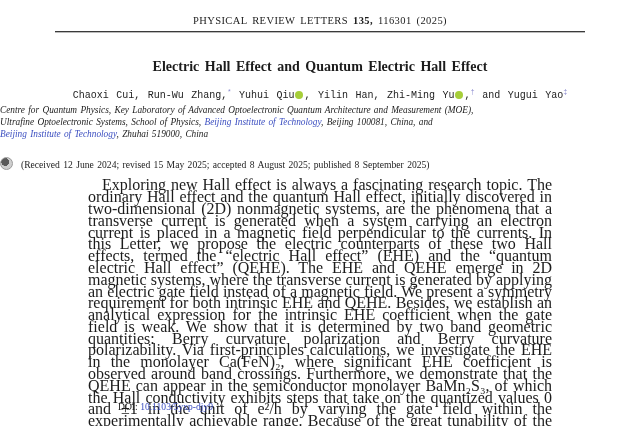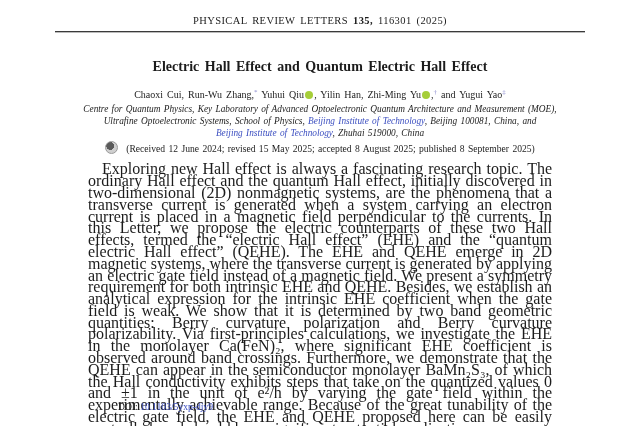--- a/index.html
+++ b/index.html
@@ -18,37 +18,37 @@
     text-align:center;padding-top:15px;font-size:10.5px;letter-spacing:.4px;
     word-spacing:2px;
   }
   .journal-header .vol{font-weight:bold;}
   .header-rule{margin:5px 55px 0 55px;border-bottom:1px solid #3a3a3a;box-shadow:0 1px 0 #bbb;}
   .paper-title{
     text-align:center;margin-top:27px;font-size:14px;font-weight:bold;
     word-spacing:2px;
   }
   .authors-line{
-    text-align:center;margin-top:13px;font-size:10px;word-spacing:1.5px;
+    text-align:center;margin-top:13px;font-size:10px;word-spacing:1.5px;font-family:Liberation Mono, monospace;
   }
   .affiliations{
-    text-align:center;margin-top:3px;font-size:9.3px;font-style:italic;
+    margin-top:3px;font-size:9.3px;font-style:italic;
     line-height:12px;word-spacing:1px;
   }
   .seg-sup{
     font-size:7px;vertical-align:super;color:var(--footnote);cursor:pointer;
     font-style:normal;
   }
   .seg-link{color:var(--link-blue);cursor:pointer;}
   .orcid-icon{
     display:inline-block;width:8px;height:8px;border-radius:50%;
     background:var(--orcid-green);vertical-align:-1px;margin:0 1px;cursor:pointer;
   }
   .received-line{
-    text-align:center;margin-top:2px;font-size:9.6px;word-spacing:1px;
+    text-align:left;margin-top:17px;font-size:9.6px;word-spacing:1px;
   }
   .crossmark-icon{
     display:inline-block;width:11px;height:11px;border-radius:50%;
     background:radial-gradient(circle at 38% 35%, #5a5a5a 0 40%, #cfcfcf 41% 100%);
     border:1px solid #9a9a9a;vertical-align:-2px;margin-right:8px;cursor:pointer;
   }
   .abstract{
     margin:9px 88px 0 88px;text-align:justify;font-size:16px;line-height:11.8px;
     text-indent:14px;
   }

